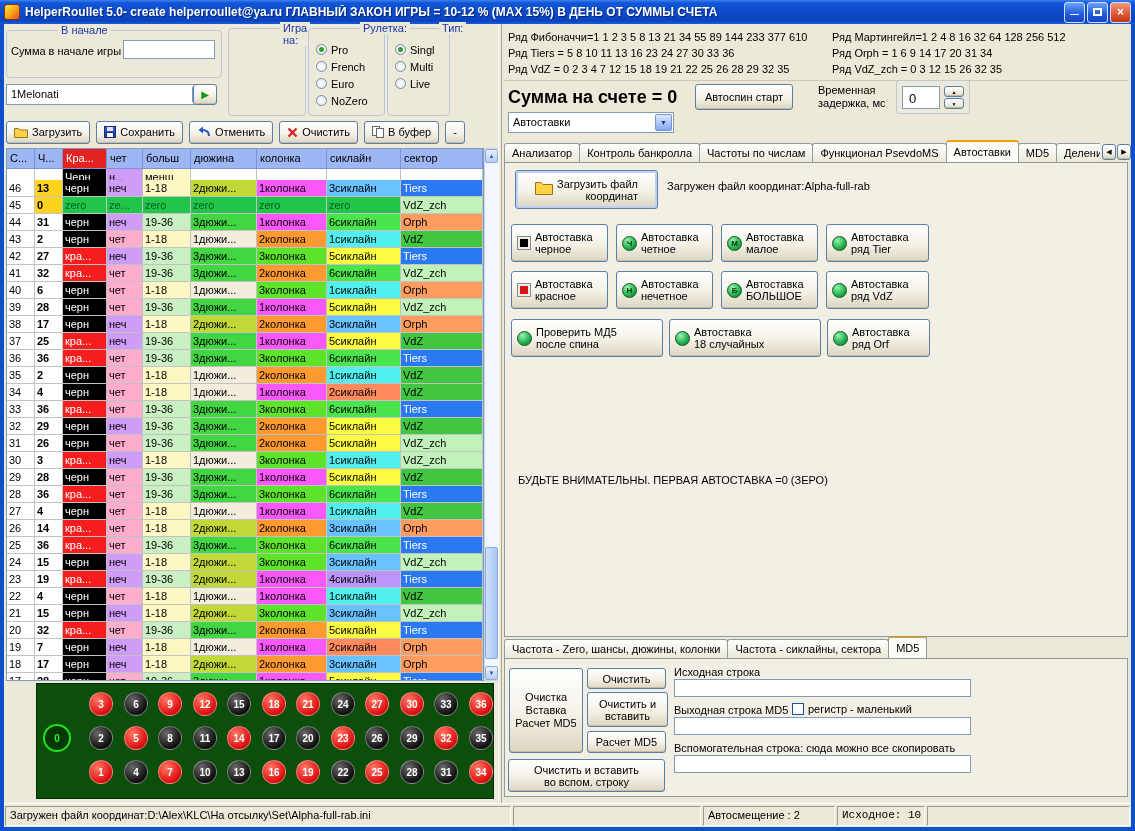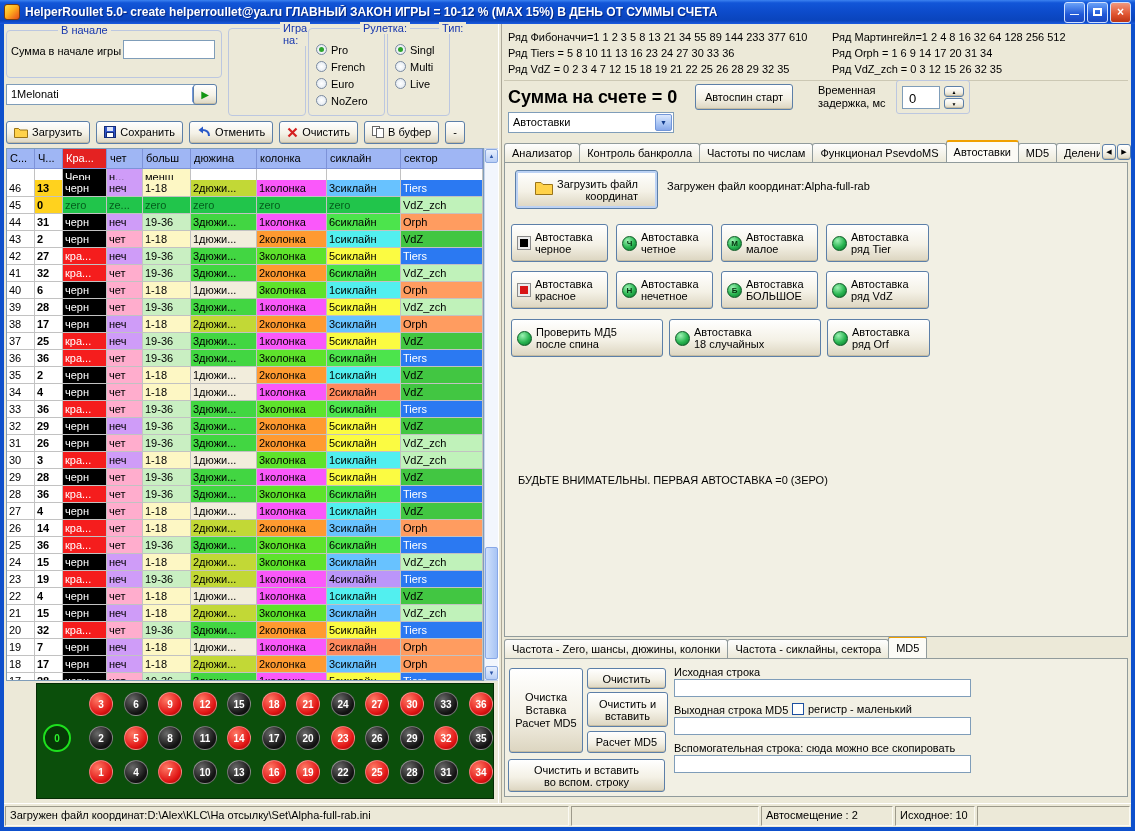--- a/index.html
+++ b/index.html
@@ -16,21 +16,21 @@
  background:linear-gradient(#6aa2f8,#2058d8 60%,#1a48c0);}
 .winbtn.min{align-items:flex-end;padding-bottom:3px;font-size:9px;}
 .winbtn.close{background:linear-gradient(#f0987e,#e05430 60%,#bc3414);}
 .maxbox{width:9px;height:8px;border:2px solid #fff;display:block;}
 
 #frame{position:absolute;left:0;top:24px;width:1135px;height:807px;border:4px solid #0e50cc;border-top:none;background:#ece9d8;}
 #content{position:absolute;left:0;top:0;width:1127px;height:779px;}
 #statusbar{position:absolute;left:0;top:779px;width:1127px;height:24px;background:#ece9d8;border-top:1px solid #fff;
  display:flex;gap:2px;padding:2px 1px 1px 1px;}
 .sseg{border:1px solid;border-color:#9d9a8b #fbfaf3 #fbfaf3 #9d9a8b;padding:2px 4px;white-space:nowrap;overflow:hidden;height:20px;}
-#seg-file{width:564px;}#seg-sp1{width:188px;}#seg-offset{width:132px;}#seg-initial{width:80px;}#seg-rest{flex:1;}
+#seg-file{width:506px;}#seg-sp1{width:188px;}#seg-offset{width:132px;}#seg-initial{width:88px;font-family:Liberation Mono, monospace;}#seg-rest{flex:1;}
 
 #left{position:absolute;left:0;top:0;width:494px;height:779px;}
 #splitter{position:absolute;left:494px;top:0;width:4px;height:779px;border-left:1px solid #fff;border-right:1px solid #aca899;}
 #right{position:absolute;left:498px;top:0;width:629px;height:779px;}
 
 .grp{position:absolute;border:1px solid #bcc7e0;border-radius:4px;}
 .grp-title{position:absolute;top:-7px;left:7px;background:#ece9d8;padding:0 3px;color:#1636ad;margin-left:44px;}
 .grp-body{position:absolute;left:7px;top:12px;right:2px;bottom:2px;}
 .radio-row{display:flex;align-items:center;height:17px;gap:4px;}
 .radio{width:11px;height:11px;border-radius:50%;border:1px solid #7a8aa0;background:radial-gradient(#fff,#dde5ee);position:relative;flex:0 0 auto;}

